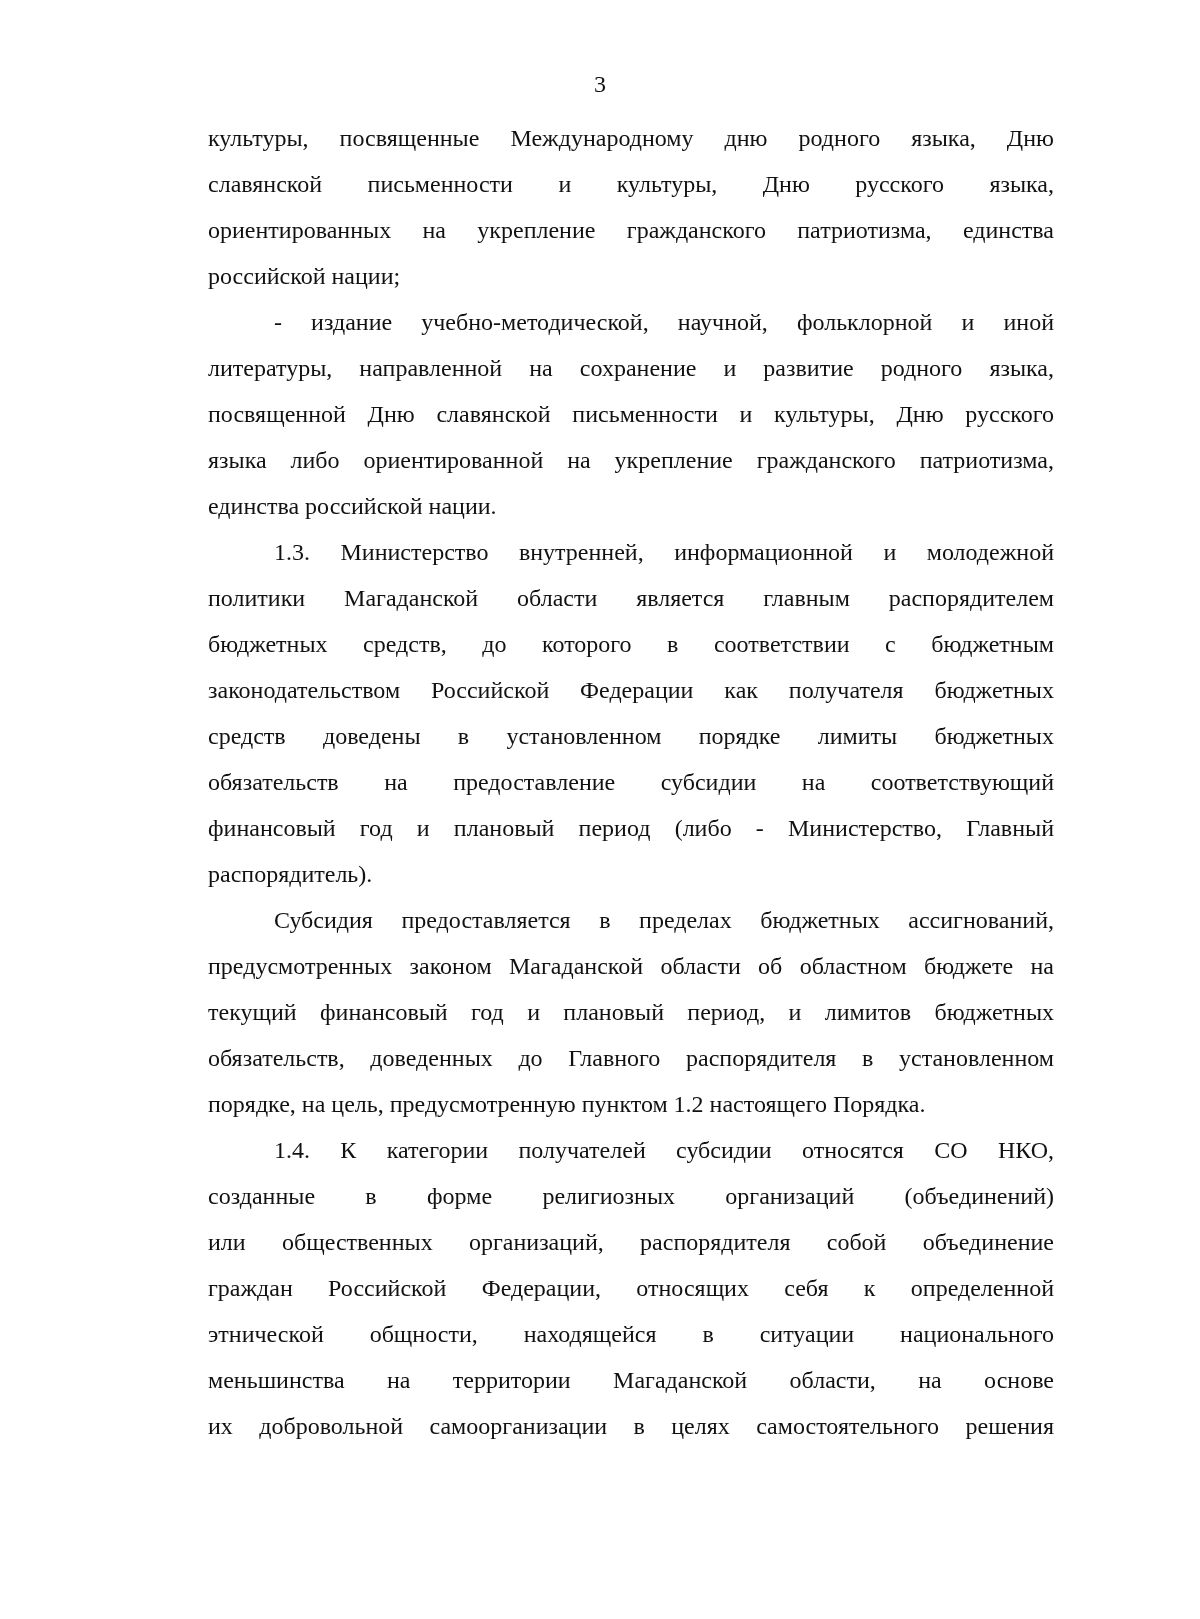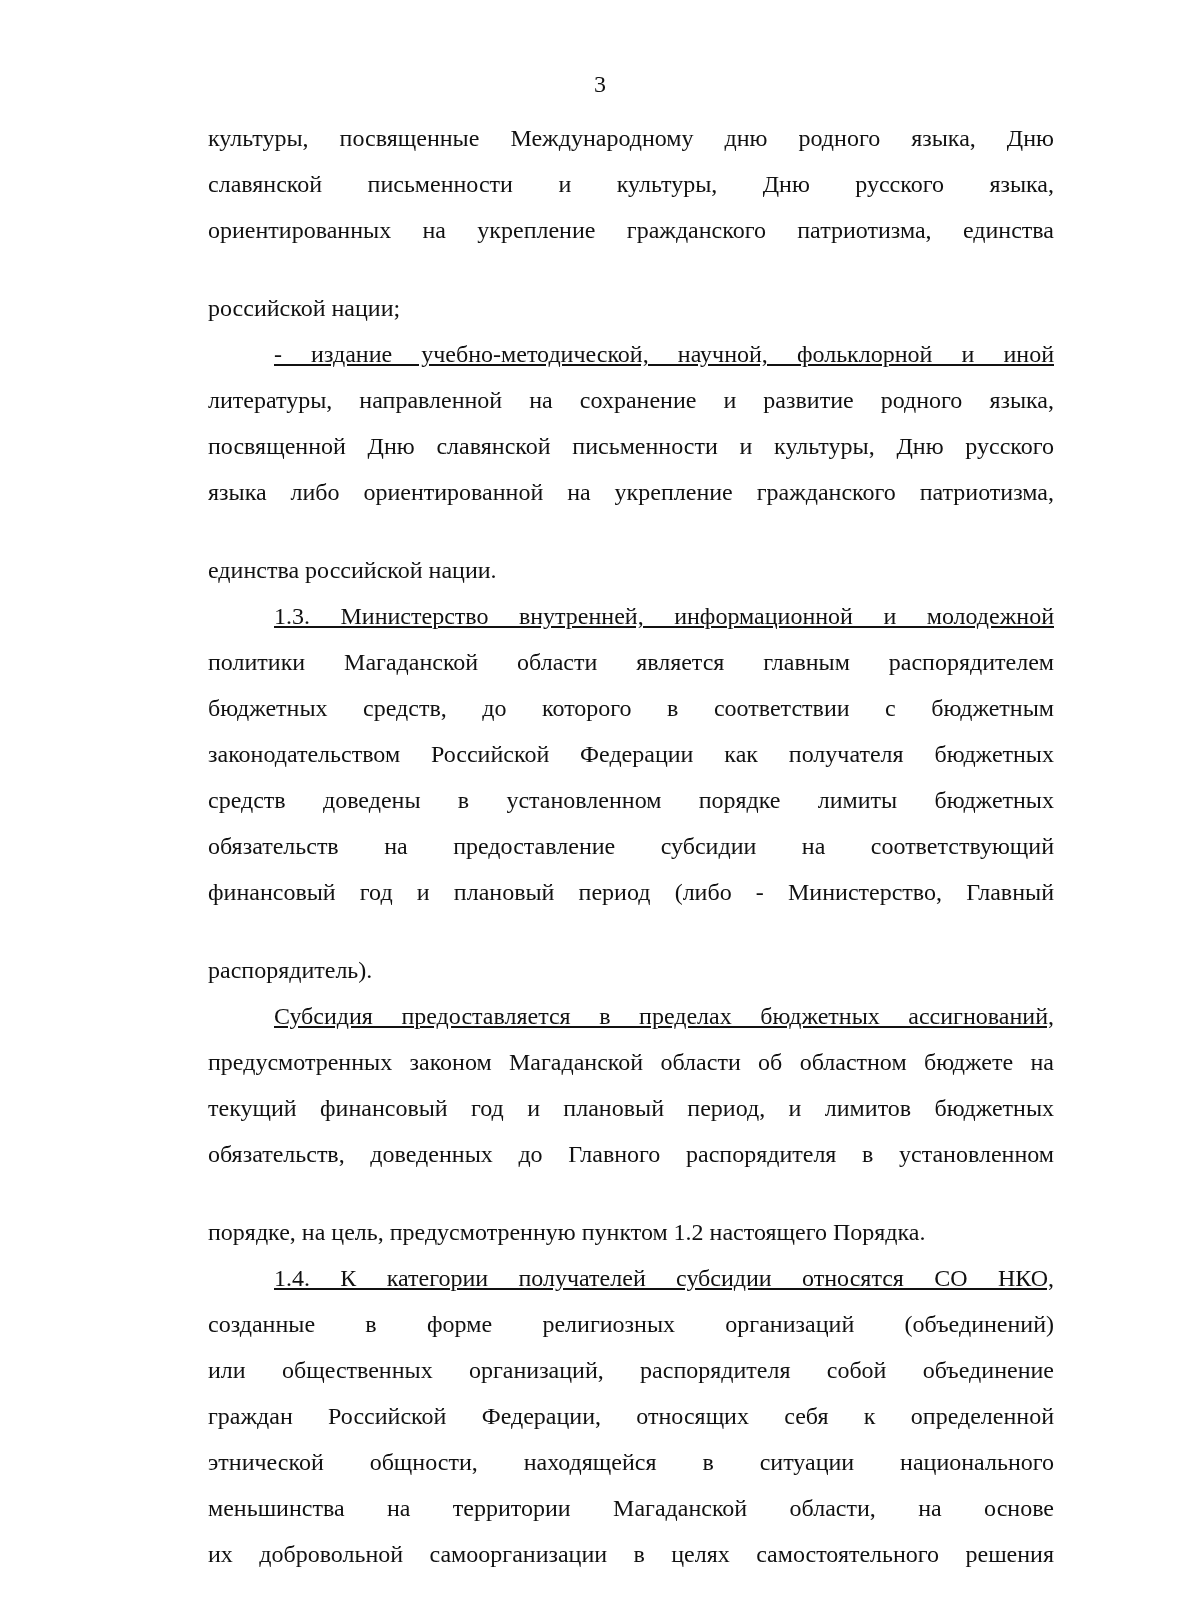--- a/index.html
+++ b/index.html
@@ -44,25 +44,23 @@
       line-height: 46px;
       font-size: 24px;
       white-space: nowrap;
       text-align: justify;
       text-align-last: justify;
       overflow: hidden;
     }
     .line.last {
       text-align: right;
       text-align-last: left;
-      margin-top: 32px;
     }
     .line.indent {
       padding-left: 66px;
-      text-decoration: underline;
     }
   </style>
 </head>
 <body>
 
 <div class="page">
 
   <div class="page-number">3</div>
 
   <div class="body-text">

